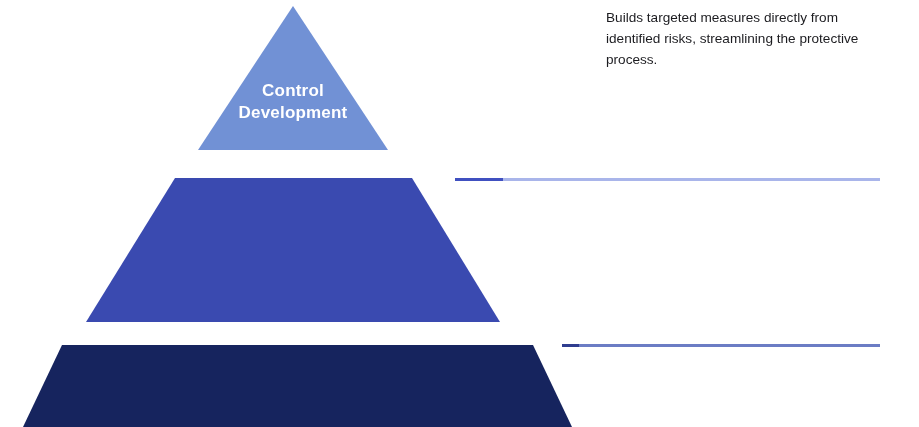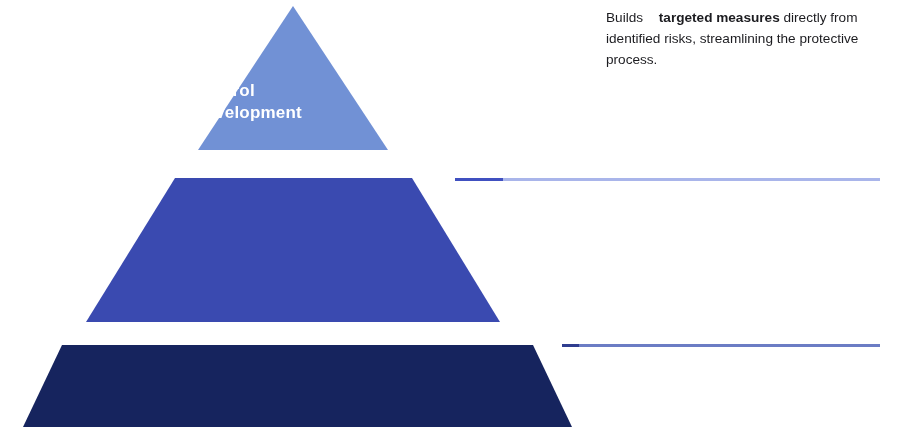--- a/index.html
+++ b/index.html
@@ -23,21 +23,21 @@
     left: 0;
     top: 0;
     width: 919px;
     height: 427px;
     display: block;
   }
   .layer-label {
     position: absolute;
     color: #ffffff;
     font-weight: bold;
-    text-align: left;
+    text-align: center;
     line-height: 1.28;
     letter-spacing: 0.2px;
     white-space: pre-line;
     pointer-events: none;
   }
   #label-top {
     left: 193px;
     top: 80px;
     width: 200px;
     font-size: 17px;
@@ -59,22 +59,21 @@
     color: #1c1c20;
     font-size: 13.6px;
     line-height: 21px;
   }
   #callout-top {
     left: 606px;
     top: 7px;
     width: 272px;
   }
   .callout b {
-    font-weight: bold;
-    margin-left: 12px;
+    font-weight: normal;
   }
   .connector {
     position: absolute;
     height: 3px;
     display: flex;
     align-items: stretch;
   }
   .connector .stub {
     height: 100%;
   }

